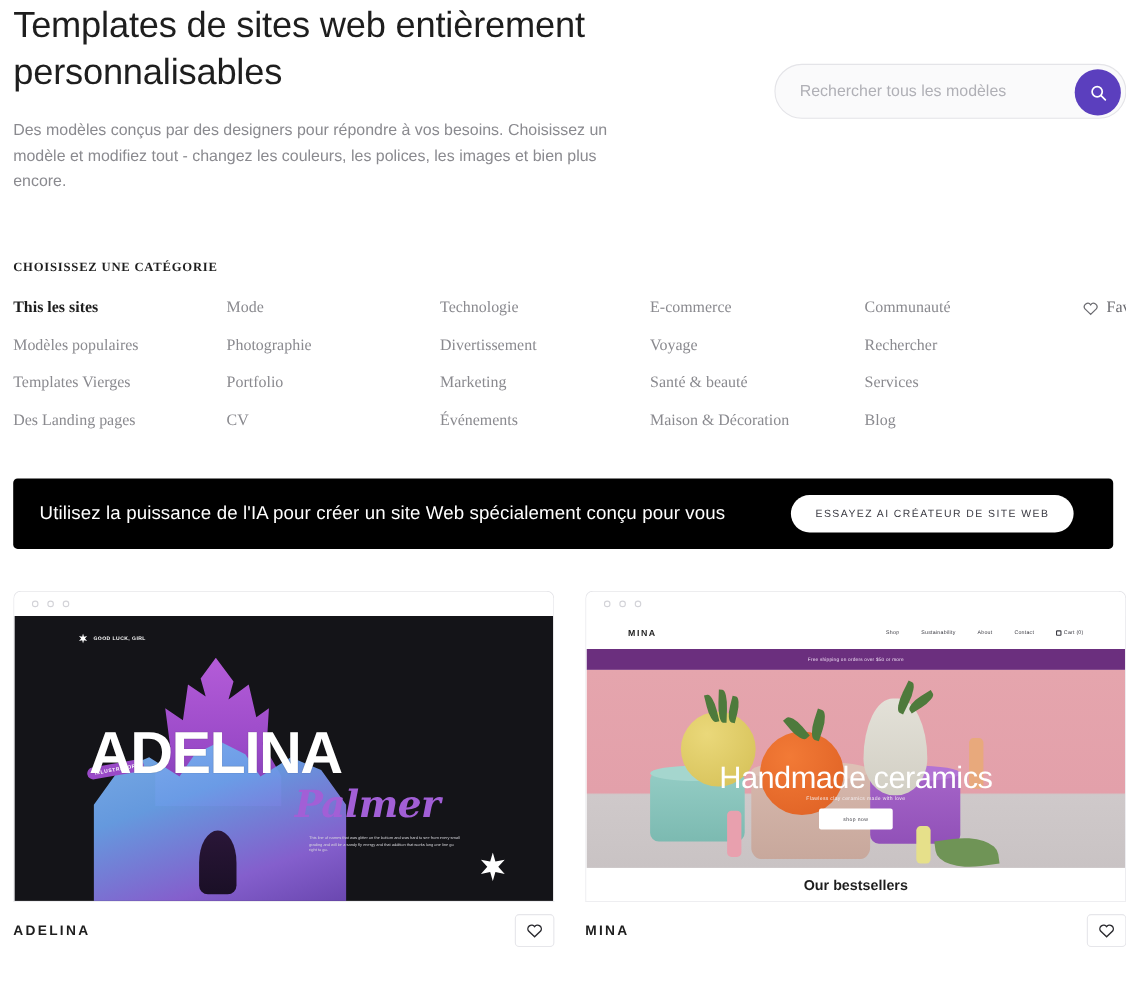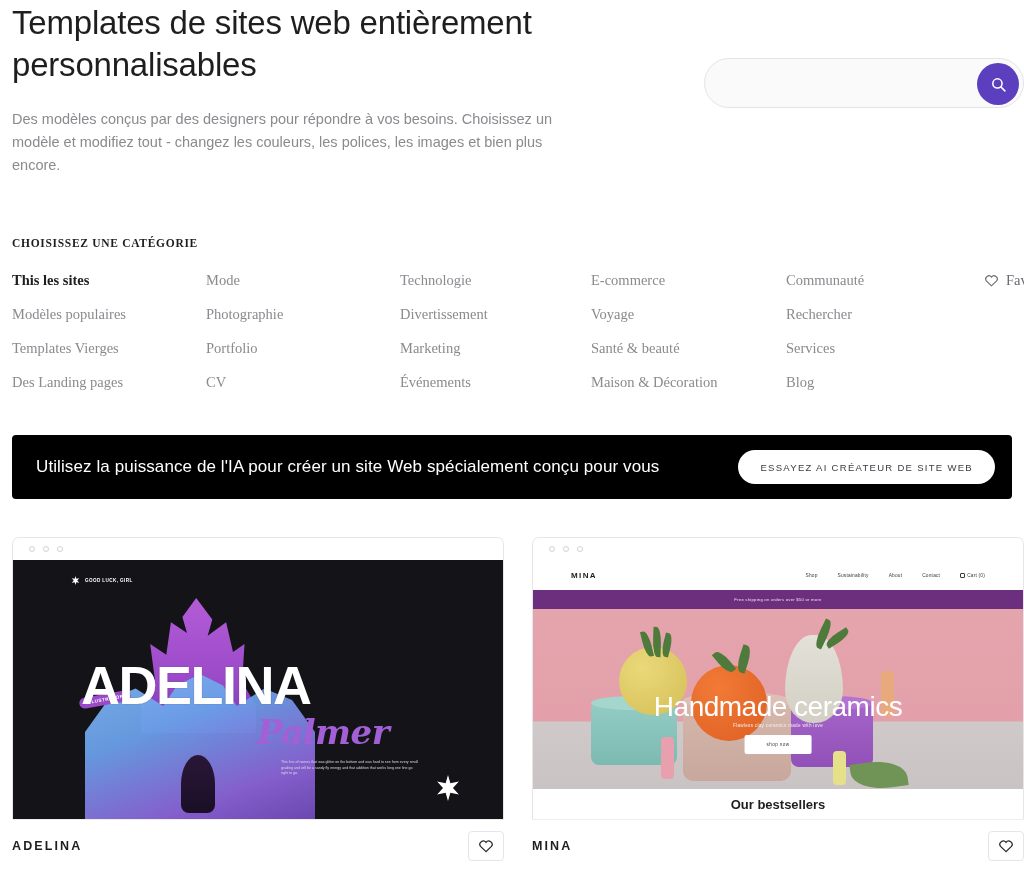--- a/index.html
+++ b/index.html
@@ -95,21 +95,21 @@
     border-radius: 4px;
     display: flex; align-items: center; justify-content: flex-start;
     position: relative;
     padding: 0 24px;
   }
   .ai-text {
     color: #fff; font-size: 17px; font-weight: 400;
     letter-spacing: 0.1px;
   }
   .ai-btn {
-    position: absolute; right: 17px; top: 50%; transform: translateY(-50%);
+    position: absolute; right: 36px; top: 50%; transform: translateY(-50%);
     height: 34px; padding: 0 22px;
     background: #fff; border: 0; border-radius: 17px;
     color: #3a3a42; font-size: 9.5px; font-weight: 400;
     letter-spacing: 1.3px; text-transform: uppercase;
     cursor: pointer; white-space: nowrap;
     font-family: "Liberation Sans", sans-serif;
   }
 
   
   .tpl-grid {
@@ -176,21 +176,21 @@
   }
   .adelina-badge {
     position: absolute; left: 66px; top: 134px;
     background: #9a4ac8; color: #fff;
     font-size: 4.5px; font-weight: bold; letter-spacing: 0.6px;
     padding: 3px 7px; border-radius: 8px;
     transform: rotate(-10deg);
     text-transform: uppercase;
   }
   .palmer {
-    position: absolute; left: 244px; top: 152px;
+    position: absolute; left: 255px; top: 152px;
     font-size: 34px; color: #a25fd6;
     font-style: italic; font-weight: bold;
     font-family: "DejaVu Serif", serif;
     letter-spacing: -0.5px;
   }
   .adelina-para {
     position: absolute; left: 268px; top: 200px;
     width: 138px;
     font-size: 3.6px; line-height: 5.6px;
     color: #d8d8dd;
@@ -273,20 +273,21 @@
 <body>
 
 <div class="page">
 
   <section class="hero">
     <h1 class="hero-title">Templates de sites web entièrement personnalisables</h1>
     <p class="hero-sub">Des modèles conçus par des designers pour répondre à vos besoins. Choisissez un modèle et modifiez tout - changez les couleurs, les polices, les images et bien plus encore.</p>
 
     <div class="search-wrap">
       <div class="search-box">
+        <input class="search-input" type="text" placeholder="Rechercher tous les modèles" style="">
         <button class="search-btn">
           <svg width="17" height="17" viewBox="0 0 24 24" fill="none" stroke="#ffffff" stroke-width="2.2" stroke-linecap="round">
             <circle cx="10.5" cy="10.5" r="6.5"></circle>
               <line x1="15.5" y1="15.5" x2="21" y2="21"></line>
           </svg>
         </button>
       </div>
     </div>
   </section>
 

